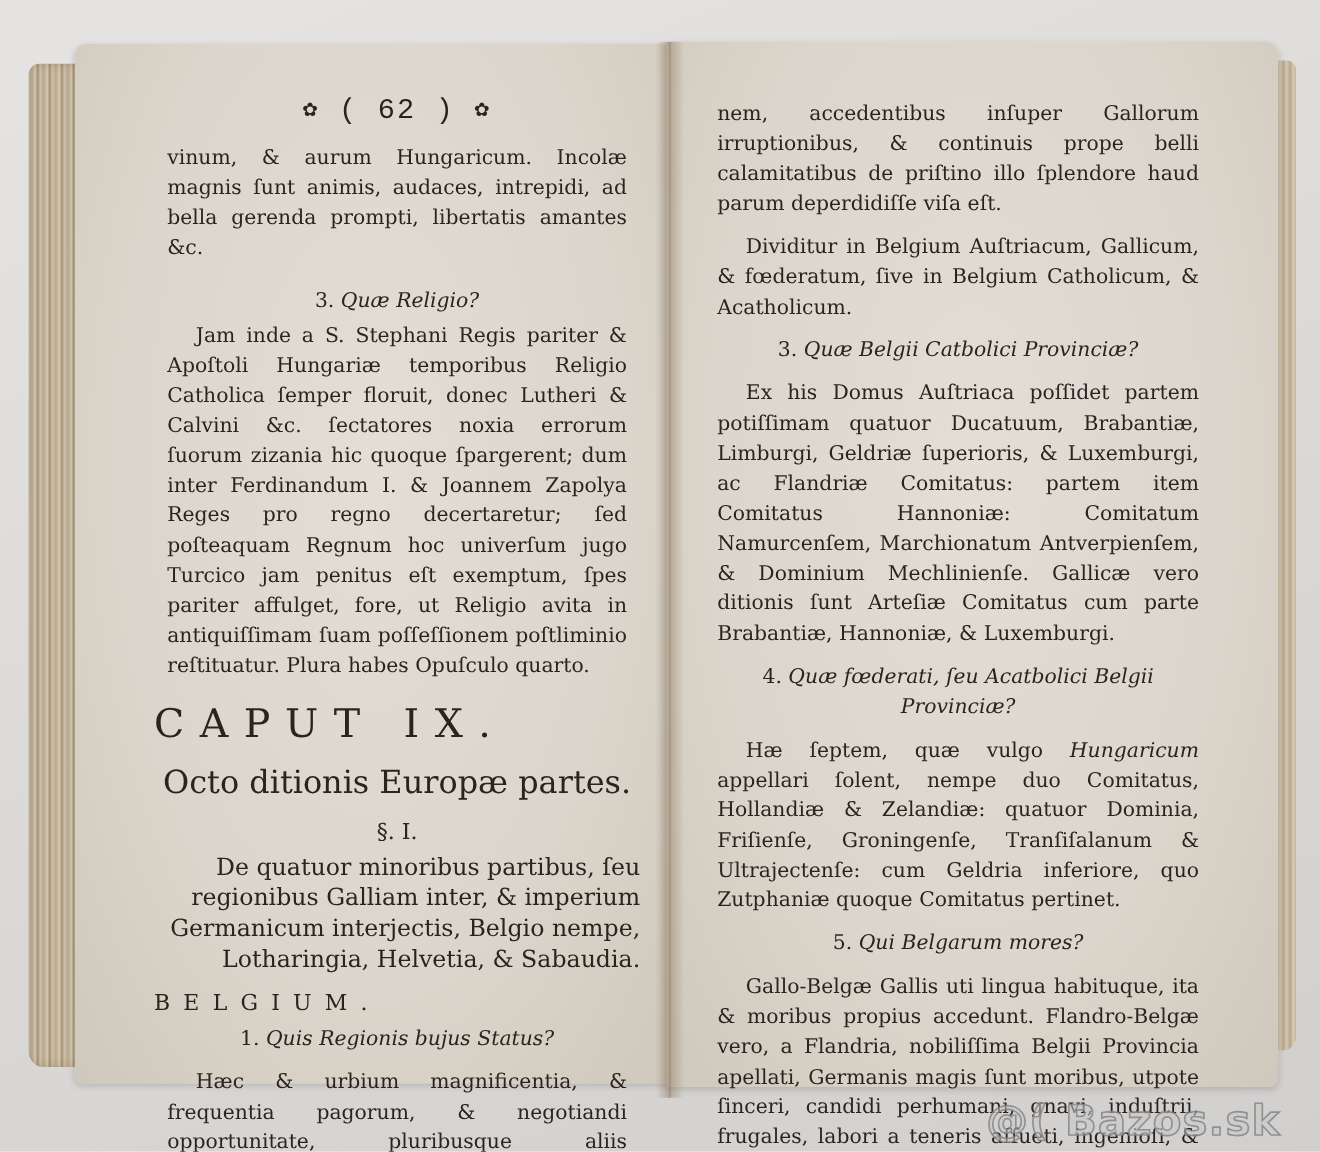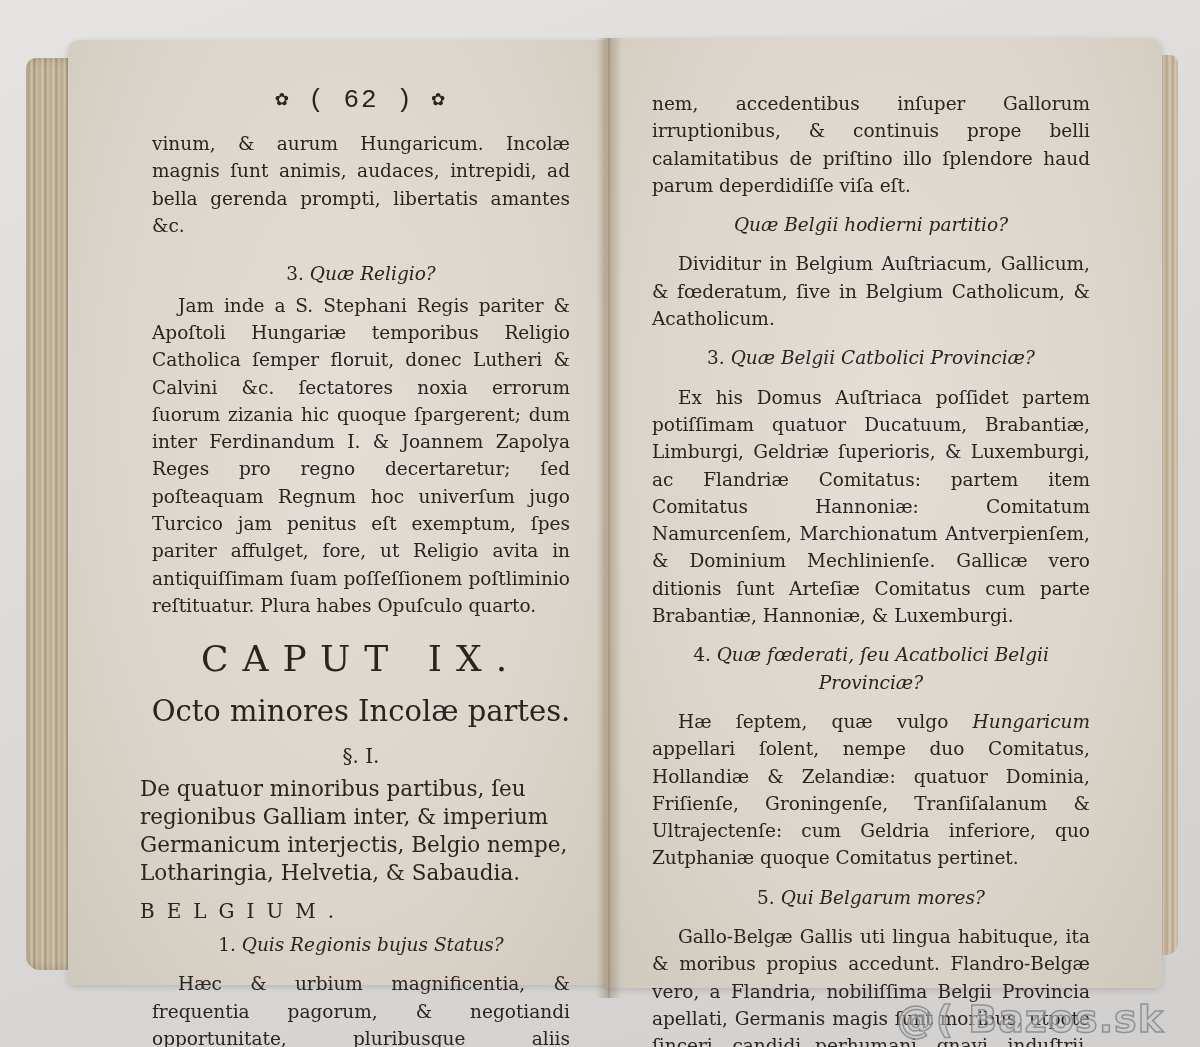--- a/index.html
+++ b/index.html
@@ -38,24 +38,24 @@
   .right-text { left:640px; top:78px; width:462px; }
   .header {
     text-align:center; font-size:26px; line-height:36px; margin-bottom:2px;
     letter-spacing:2px;
     font-family:Liberation Mono, monospace;
   }
   .fleuron { font-size:22px; vertical-align:middle; }
   .p { margin:12px; text-indent:0; }
   .indent { text-indent:26px; }
   .q { text-align:center; font-style:italic; margin:0; }
-  .caput { text-align:center; font-size:36px; letter-spacing:14px; line-height:56px; margin:8px 0 0 0; }
+  .caput { font-size:36px; letter-spacing:14px; line-height:56px; margin:8px 0 0 0; }
   .subtitle { text-align:center; font-size:29px; line-height:44px; margin:2px 0; }
   .section { text-align:center; font-size:20px; line-height:38px; margin:4px 0 0; }
-  .desc { text-align:left; font-size:21.5px; line-height:28px; margin:0 0 4px; }
+  .desc { text-align:right; font-size:21.5px; line-height:28px; margin:0 0 4px; }
   .belg { text-align:left; letter-spacing:12px; font-size:20px; line-height:40px; margin:4px 0 0; }
   .watermark {
     position:absolute; right:36px; bottom:6px; font-family:"DejaVu Sans", sans-serif;
     font-size:38px; color:rgba(200,200,200,0.55);
     -webkit-text-stroke:1.5px rgba(130,130,130,0.8);
     letter-spacing:1px;
     font-weight:bold;
   }
 </style>
 </head>
@@ -73,37 +73,34 @@
     <span>( 62 )</span>
     <span class="fleuron">✿</span>
   </div>
   <p class="p">vinum, &amp; aurum Hungaricum. Incolæ magnis ſunt animis, audaces, intrepidi, ad bella gerenda prompti, libertatis amantes &amp;c.</p>
   <p class="q" style="margin-top:21px;">
     <span style="font-style:normal">3.</span>
     <span>Quæ Religio?</span>
   </p>
   <p class="p indent" style="margin-top:4px;">Jam inde a S. Stephani Regis pariter &amp; Apoſtoli Hungariæ temporibus Religio Catholica ſemper floruit, donec Lutheri &amp; Calvini &amp;c. ſectatores noxia errorum ſuorum zizania hic quoque ſpargerent; dum inter Ferdinandum I. &amp; Joannem Zapolya Reges pro regno decertaretur; ſed poſteaquam Regnum hoc univerſum jugo Turcico jam penitus eſt exemptum, ſpes pariter affulget, fore, ut Religio avita in antiquiſſimam ſuam poſſeſſionem poſtliminio reſtituatur. Plura habes Opuſculo quarto.</p>
   <p class="caput">CAPUT IX.</p>
-  <p class="subtitle">Octo minores Incolæ partes.</p>
+  <p class="subtitle">Octo ditionis Europæ partes.</p>
   <p class="section">§. I.</p>
   <p class="desc">De quatuor minoribus partibus, ſeu regionibus Galliam inter, &amp; imperium Germanicum interjectis, Belgio nempe, Lotharingia, Helvetia, &amp; Sabaudia.</p>
   <p class="belg">BELGIUM.</p>
   <p class="q">
     <span style="font-style:normal">1.</span>
     <span>Quis Regionis bujus Status?</span>
   </p>
   <p class="p indent">Hæc &amp; urbium magnificentia, &amp; frequentia pagorum, &amp; negotiandi opportunitate, pluribusque aliis prærogativis, totius Europæ regio florentiſſima merito cenſebatur, eo præſertim tempore, quo uni parebat Domino univerſa. At poſt plurimum Provinciarum ab Religione orthodoxa, Regeque Catholico defectio-</p>
 
 </div>
 
 <div class="text-block right-text">
   <p class="p">nem, accedentibus inſuper Gallorum irruptionibus, &amp; continuis prope belli calamitatibus de priſtino illo ſplendore haud parum deperdidiſſe viſa eſt.</p>
-  <p class="q">
-    <span>Quæ Belgii hodierni partitio?</span>
-  </p>
   <p class="p indent">Dividitur in Belgium Auſtriacum, Gallicum, &amp; fœderatum, ſive in Belgium Catholicum, &amp; Acatholicum.</p>
   <p class="q">
     <span style="font-style:normal">3.</span>
     <span>Quæ Belgii Catbolici Provinciæ?</span>
   </p>
   <p class="p indent">Ex his Domus Auſtriaca poſſidet partem potiſſimam quatuor Ducatuum, Brabantiæ, Limburgi, Geldriæ ſuperioris, &amp; Luxemburgi, ac Flandriæ Comitatus: partem item Comitatus Hannoniæ: Comitatum Namurcenſem, Marchionatum Antverpienſem, &amp; Dominium Mechlinienſe. Gallicæ vero ditionis ſunt Arteſiæ Comitatus cum parte Brabantiæ, Hannoniæ, &amp; Luxemburgi.</p>
   <p class="q" style="margin-top:4px;">
     <span style="font-style:normal">4.</span>
     <span>Quæ fœderati, ſeu Acatbolici Belgii Provinciæ?</span>
   </p>

